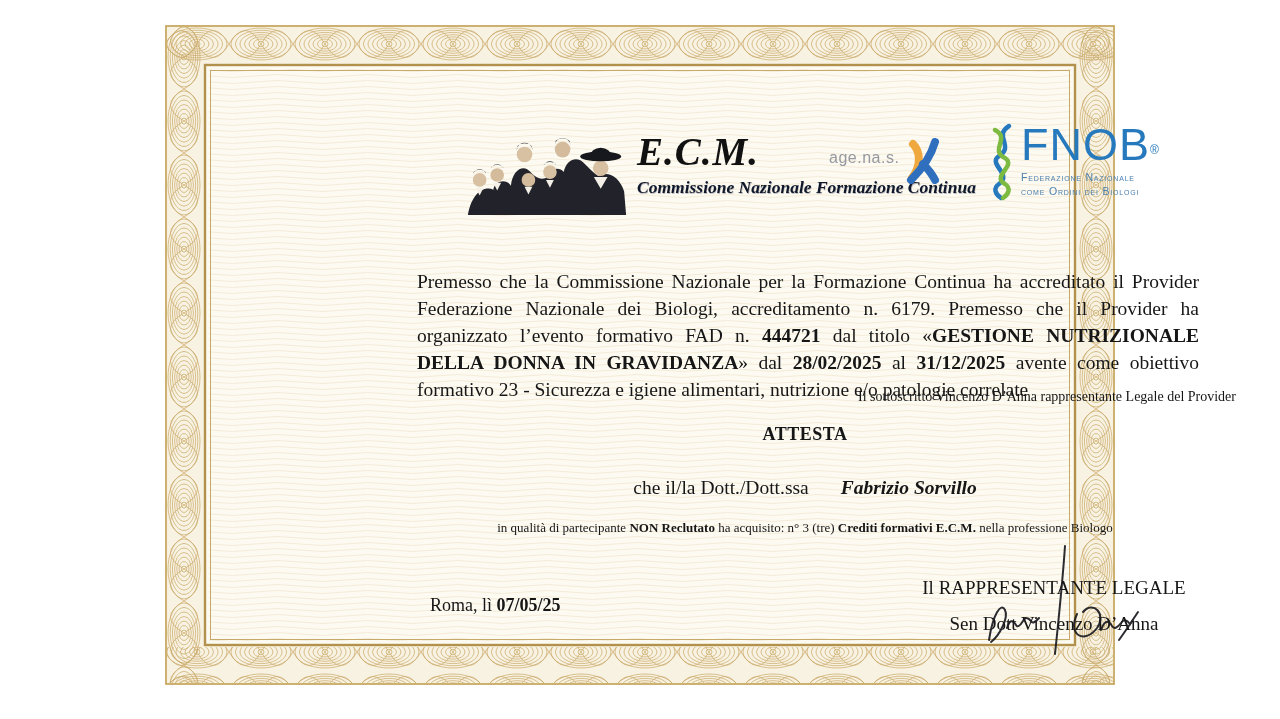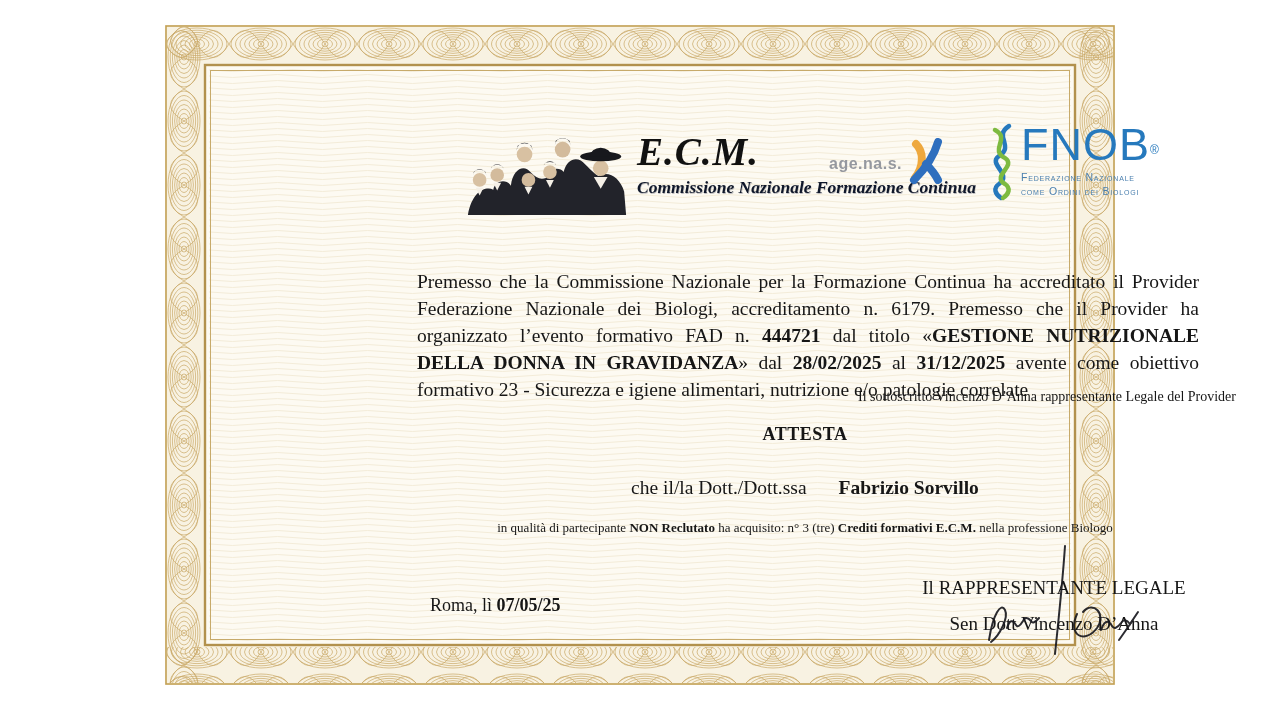--- a/index.html
+++ b/index.html
@@ -9,35 +9,35 @@
   .decor{position:absolute;left:0;top:0;width:950px;height:660px;display:block;}
   .content{position:absolute;left:209px;top:69px;width:862px;height:572px;}
 
   
   .painting{position:absolute;left:90px;top:40px;width:166px;height:82px;}
   .ecm-block{position:absolute;left:263px;top:38px;width:300px;}
   .ecm-title{font-size:39px;font-weight:bold;font-style:italic;color:#111111;letter-spacing:1px;line-height:1;}
   .ecm-sub{margin-top:6px;font-size:17.5px;font-weight:bold;font-style:italic;color:#0f172a;
            text-shadow:0.6px 0.6px 0 rgba(120,120,130,.45);white-space:nowrap;}
   .agenas{position:absolute;left:455px;top:44px;display:flex;align-items:flex-start;}
-  .agenas-label{font-family:"Liberation Sans",sans-serif;font-size:16px;color:#95989f;margin-top:17px;letter-spacing:.5px;font-weight:bold;}
+  .agenas-label{font-family:"Liberation Sans",sans-serif;font-size:16px;color:#95989f;margin-top:11px;letter-spacing:.5px;}
   .fnob{position:absolute;left:615px;top:28px;display:flex;align-items:flex-start;}
   .fnob-text{margin-left:4px;font-family:"Liberation Sans",sans-serif;}
   .fnob-acronym{font-size:45px;line-height:1;color:#2679bd;font-weight:500;letter-spacing:1px;}
   .fnob-reg{font-size:12px;color:#2679bd;vertical-align:super;}
   .fnob-tag{margin-top:3px;font-size:10.5px;color:#4a7fae;font-variant:small-caps;letter-spacing:.8px;line-height:1.35;}
 
   
   .premise{position:absolute;left:43px;top:154px;width:782px;font-size:19.5px;line-height:27px;
            text-align:justify;}
   .b{font-weight:bold;}
   .intro{position:absolute;left:0;top:295px;width:862px;text-align:right;font-size:14px;font-family:Liberation Serif, serif;}
   .attesta{position:absolute;left:0;top:330px;width:862px;text-align:center;font-size:18px;font-weight:bold;letter-spacing:.5px;}
   .recipient{position:absolute;left:0;top:383px;width:862px;text-align:center;font-size:19.5px;}
-  .recipient .name{font-weight:bold;margin-left:32px;}
+  .recipient .name{font-weight:bold;margin-left:32px;font-style:italic;}
   .detail{position:absolute;left:51px;top:420px;width:760px;text-align:center;font-size:13px;line-height:27px;}
 
   
   .place{position:absolute;left:56px;top:501px;font-size:18px;}
   .legal{position:absolute;left:540px;top:483px;width:280px;text-align:center;font-size:19px;}
   .legal-name{margin-top:14px;}
   .signature{position:absolute;left:585px;top:448px;width:210px;height:130px;pointer-events:none;}
 </style>
 </head>
 <body>

